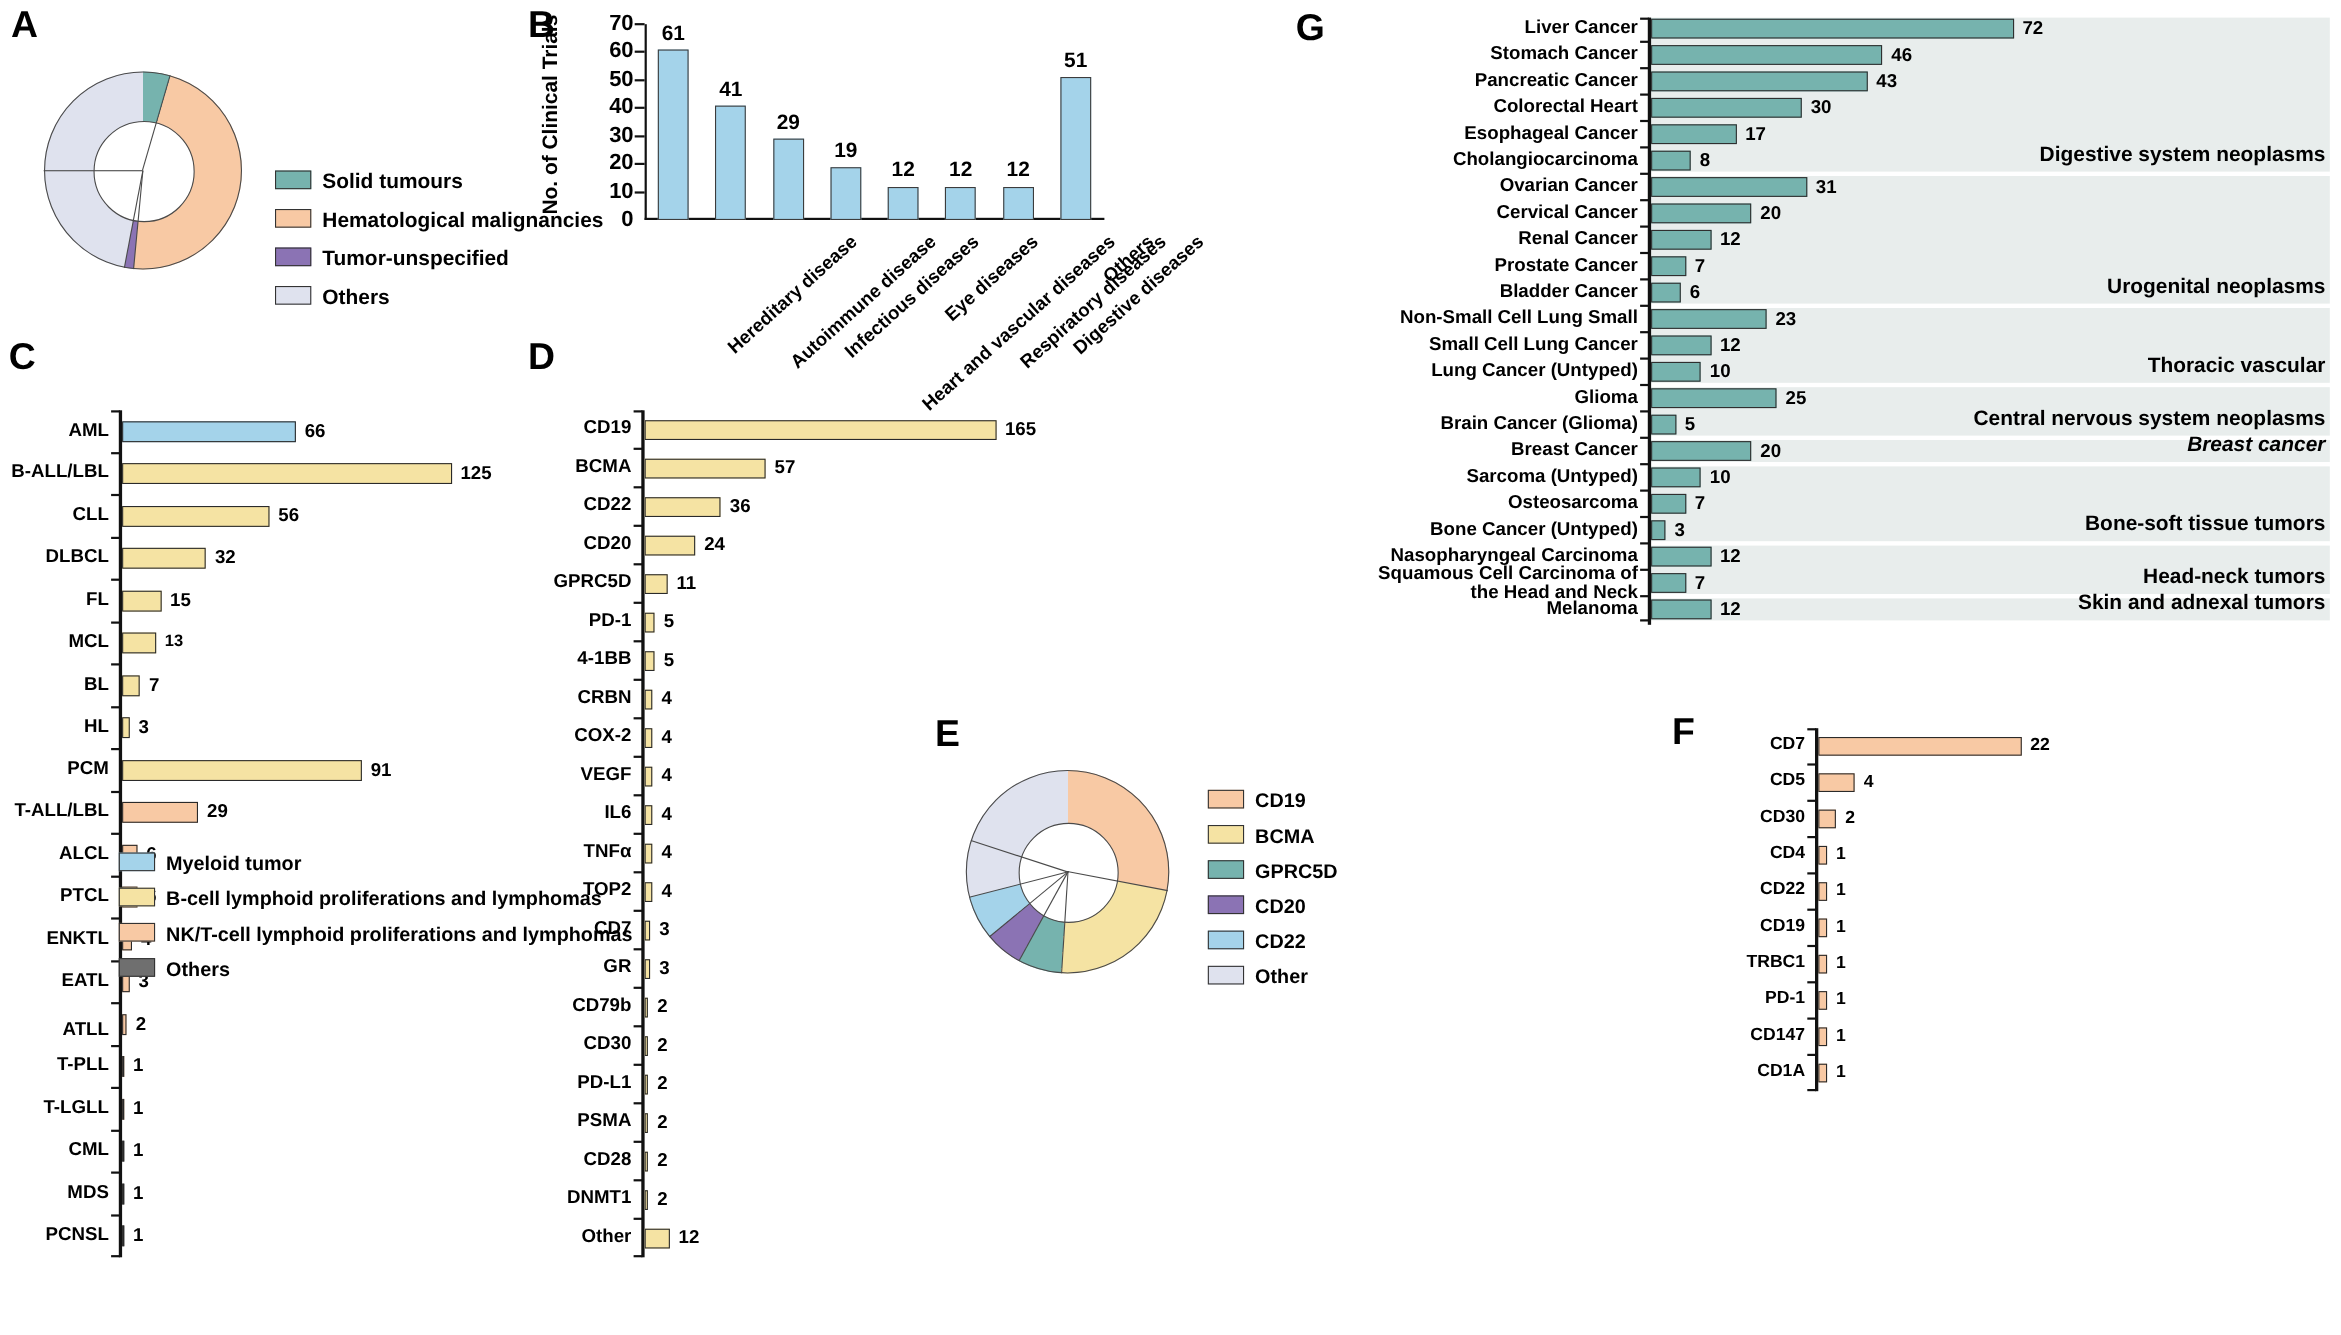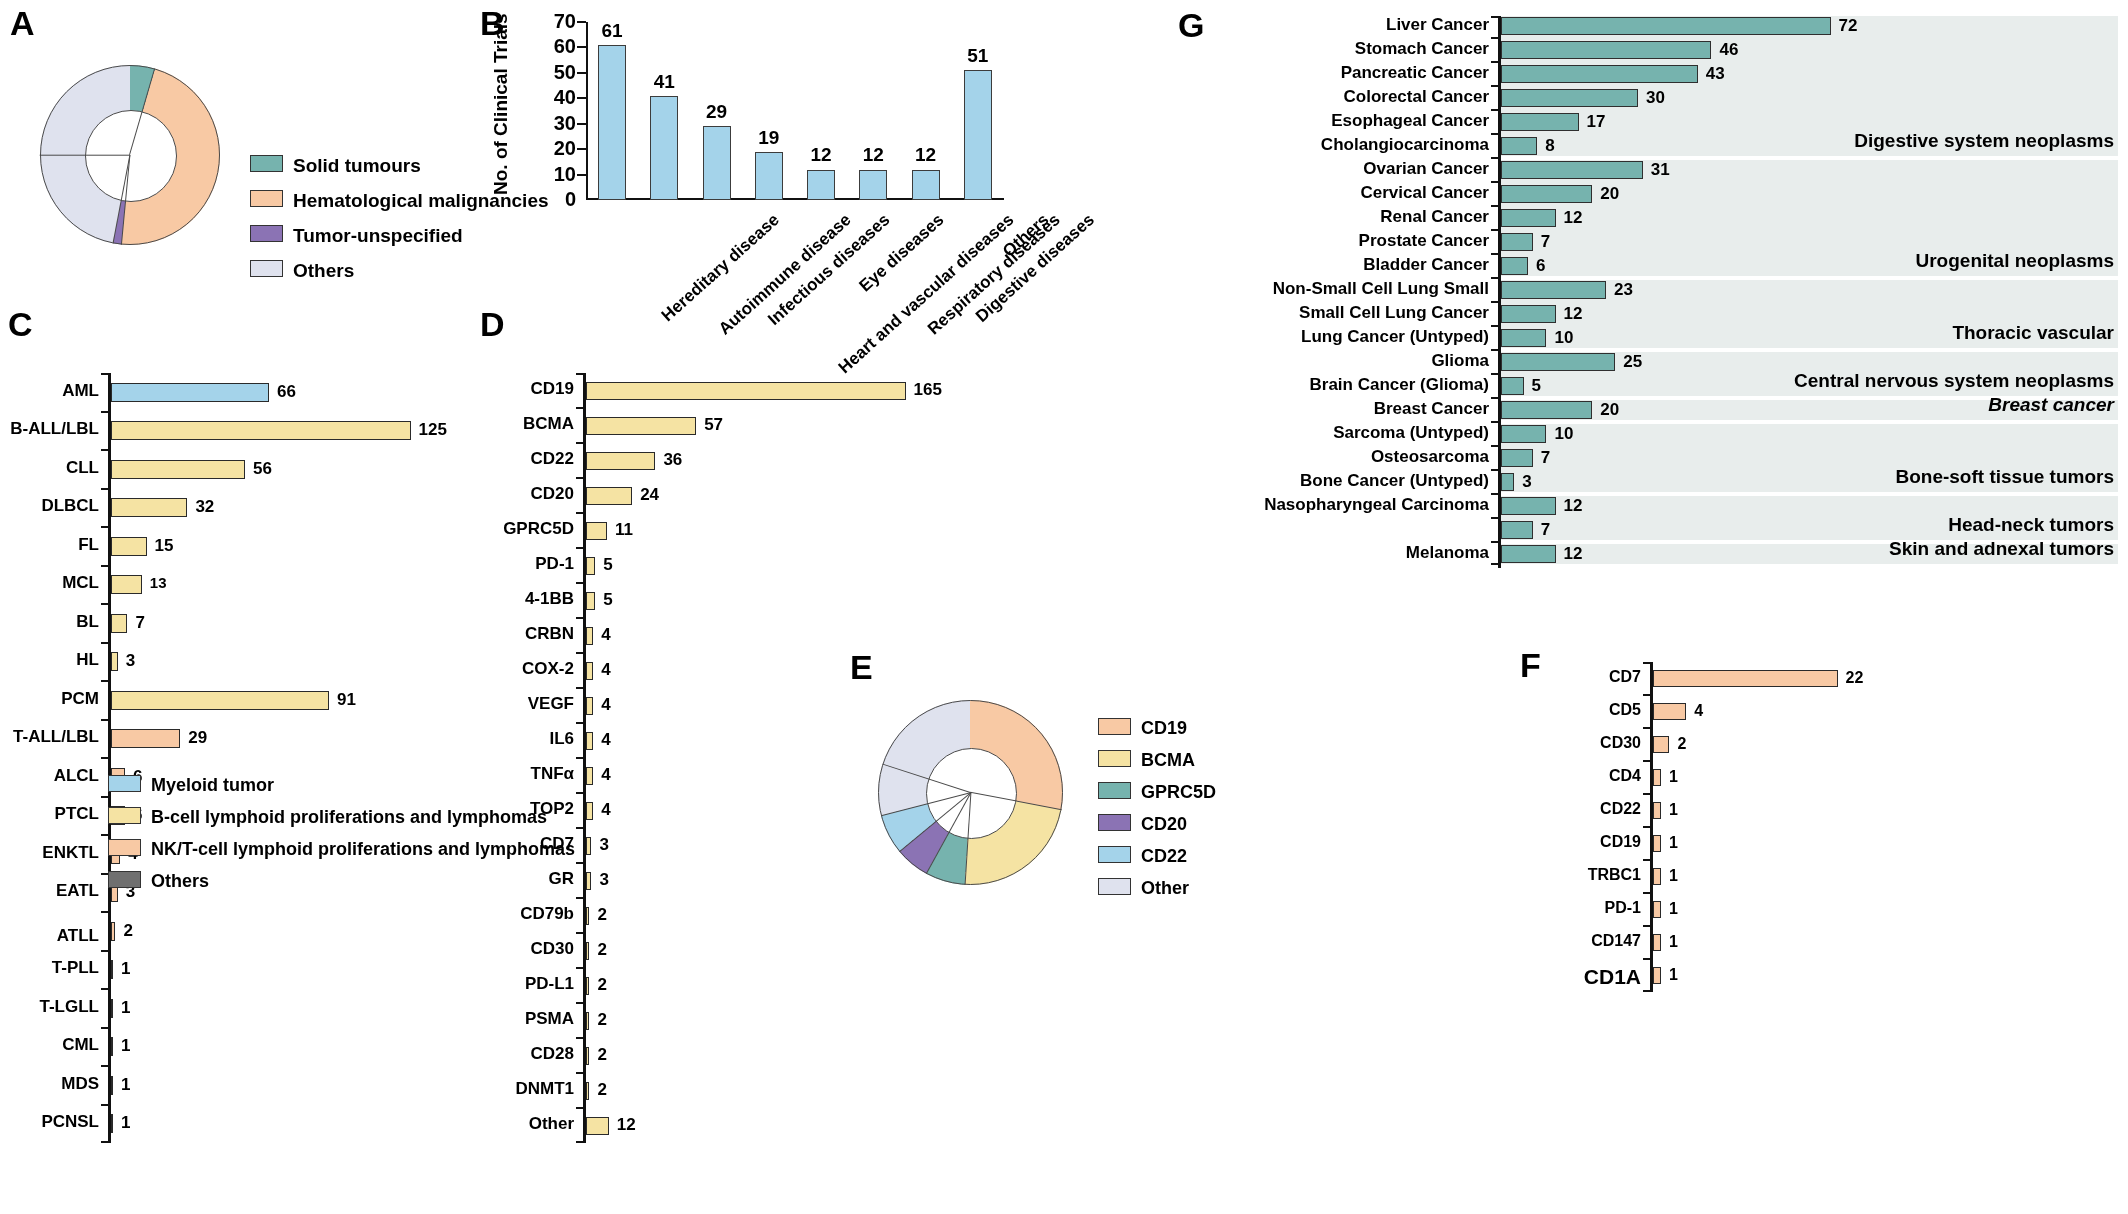--- a/index.html
+++ b/index.html
@@ -394,21 +394,21 @@
       <div style="position: absolute; left: 159.009px; top: 204.58px; font-weight: bold; font-size: 16px;">1</div>
       <div style="position: absolute; left: 133px; top: 230px; width: 8px; height: 2px; background: rgb(17, 17, 17);"></div>
       <div style="position: absolute; right: 249px; top: 237.58px; text-align: right; font-weight: bold; font-size: 16px; white-space: pre-line; line-height: 1.04;">PD-1</div>
       <div style="position: absolute; left: 142.6px; top: 239px; width: 8.40909px; height: 17px; background: rgb(248, 201, 164); border: 1.4px solid rgb(42, 42, 42); box-sizing: border-box;"></div>
       <div style="position: absolute; left: 159.009px; top: 237.58px; font-weight: bold; font-size: 16px;">1</div>
       <div style="position: absolute; left: 133px; top: 263px; width: 8px; height: 2px; background: rgb(17, 17, 17);"></div>
       <div style="position: absolute; right: 249px; top: 270.58px; text-align: right; font-weight: bold; font-size: 16px; white-space: pre-line; line-height: 1.04;">CD147</div>
       <div style="position: absolute; left: 142.6px; top: 272px; width: 8.40909px; height: 17px; background: rgb(248, 201, 164); border: 1.4px solid rgb(42, 42, 42); box-sizing: border-box;"></div>
       <div style="position: absolute; left: 159.009px; top: 270.58px; font-weight: bold; font-size: 16px;">1</div>
       <div style="position: absolute; left: 133px; top: 296px; width: 8px; height: 2px; background: rgb(17, 17, 17);"></div>
-      <div style="position: absolute; right: 249px; top: 303.58px; text-align: right; font-weight: bold; font-size: 21px; white-space: pre-line; line-height: 1.04;">CD1A</div>
+      <div style="position: absolute; right: 249px; top: 303.58px; text-align: right; font-weight: bold; font-size: 16px; white-space: pre-line; line-height: 1.04;">CD1A</div>
       <div style="position: absolute; left: 142.6px; top: 305px; width: 8.40909px; height: 17px; background: rgb(248, 201, 164); border: 1.4px solid rgb(42, 42, 42); box-sizing: border-box;"></div>
       <div style="position: absolute; left: 159.009px; top: 303.58px; font-weight: bold; font-size: 16px;">1</div>
       <div style="position: absolute; left: 133px; top: 0px; width: 8px; height: 2.4px; background: rgb(17, 17, 17);"></div>
       <div style="position: absolute; left: 133px; top: 328px; width: 8px; height: 2.4px; background: rgb(17, 17, 17);"></div>
     </div>
 </div>
 
 <div class="panel" id="panelG">
   <div class="plabel" style="position:absolute;left:0;top:0;">G</div>
   <div id="plotG" style="position:absolute;left:0;top:8px;width:940px;height:552px;">
@@ -434,21 +434,21 @@
       <div class="gval" style="left: 660.6px; top: -0.2px;">72</div>
       <div style="position: absolute; left: 313px; top: 21px; width: 8px; height: 2px; background: rgb(17, 17, 17);"></div>
       <div class="glabel" style="right: 629px; top: 23.8px; width: 330px;">Stomach Cancer</div>
       <div class="gbar" style="left: 322.6px; top: 25px; width: 210.833px; background: rgb(118, 179, 174);"></div>
       <div class="gval" style="left: 541.433px; top: 23.8px;">46</div>
       <div style="position: absolute; left: 313px; top: 45px; width: 8px; height: 2px; background: rgb(17, 17, 17);"></div>
       <div class="glabel" style="right: 629px; top: 47.8px; width: 330px;">Pancreatic Cancer</div>
       <div class="gbar" style="left: 322.6px; top: 49px; width: 197.083px; background: rgb(118, 179, 174);"></div>
       <div class="gval" style="left: 527.683px; top: 47.8px;">43</div>
       <div style="position: absolute; left: 313px; top: 69px; width: 8px; height: 2px; background: rgb(17, 17, 17);"></div>
-      <div class="glabel" style="right: 629px; top: 71.8px; width: 330px;">Colorectal Cancer</div>
+      <div class="glabel" style="right: 629px; top: 71.8px; width: 330px;">Colorectal Heart</div>
       <div class="gbar" style="left: 322.6px; top: 73px; width: 137.5px; background: rgb(118, 179, 174);"></div>
       <div class="gval" style="left: 468.1px; top: 71.8px;">30</div>
       <div style="position: absolute; left: 313px; top: 93px; width: 8px; height: 2px; background: rgb(17, 17, 17);"></div>
       <div class="glabel" style="right: 629px; top: 95.8px; width: 330px;">Esophageal Cancer</div>
       <div class="gbar" style="left: 322.6px; top: 97px; width: 77.9167px; background: rgb(118, 179, 174);"></div>
       <div class="gval" style="left: 408.517px; top: 95.8px;">17</div>
       <div style="position: absolute; left: 313px; top: 117px; width: 8px; height: 2px; background: rgb(17, 17, 17);"></div>
       <div class="glabel" style="right: 629px; top: 119.8px; width: 330px;">Cholangiocarcinoma</div>
       <div class="gbar" style="left: 322.6px; top: 121px; width: 36.6667px; background: rgb(118, 179, 174);"></div>
       <div class="gval" style="left: 367.267px; top: 119.8px;">8</div>
@@ -506,20 +506,22 @@
       <div class="gval" style="left: 362.683px; top: 431.8px;">7</div>
       <div style="position: absolute; left: 313px; top: 453px; width: 8px; height: 2px; background: rgb(17, 17, 17);"></div>
       <div class="glabel" style="right: 629px; top: 455.8px; width: 330px;">Bone Cancer (Untyped)</div>
       <div class="gbar" style="left: 322.6px; top: 457px; width: 13.75px; background: rgb(118, 179, 174);"></div>
       <div class="gval" style="left: 344.35px; top: 455.8px;">3</div>
       <div style="position: absolute; left: 313px; top: 477px; width: 8px; height: 2px; background: rgb(17, 17, 17);"></div>
       <div class="glabel" style="right: 629px; top: 479.8px; width: 330px;">Nasopharyngeal Carcinoma</div>
       <div class="gbar" style="left: 322.6px; top: 481px; width: 55px; background: rgb(118, 179, 174);"></div>
       <div class="gval" style="left: 385.6px; top: 479.8px;">12</div>
       <div style="position: absolute; left: 313px; top: 501px; width: 8px; height: 2px; background: rgb(17, 17, 17);"></div>
+      <div class="glabel" style="right: 629px; top: 496.15px; width: 330px;">Squamous Cell Carcinoma of
+the Head and Neck</div>
       <div class="gbar" style="left: 322.6px; top: 505px; width: 32.0833px; background: rgb(118, 179, 174);"></div>
       <div class="gval" style="left: 362.683px; top: 503.8px;">7</div>
       <div style="position: absolute; left: 313px; top: 525px; width: 8px; height: 2px; background: rgb(17, 17, 17);"></div>
       <div class="glabel" style="right: 629px; top: 527.8px; width: 330px;">Melanoma</div>
       <div class="gbar" style="left: 322.6px; top: 529px; width: 55px; background: rgb(118, 179, 174);"></div>
       <div class="gval" style="left: 385.6px; top: 527.8px;">12</div>
       <div style="position: absolute; left: 313px; top: 0px; width: 8px; height: 2.4px; background: rgb(17, 17, 17);"></div>
       <div style="position: absolute; left: 313px; top: 547px; width: 8px; height: 2.4px; background: rgb(17, 17, 17);"></div>
     </div>
 </div>

